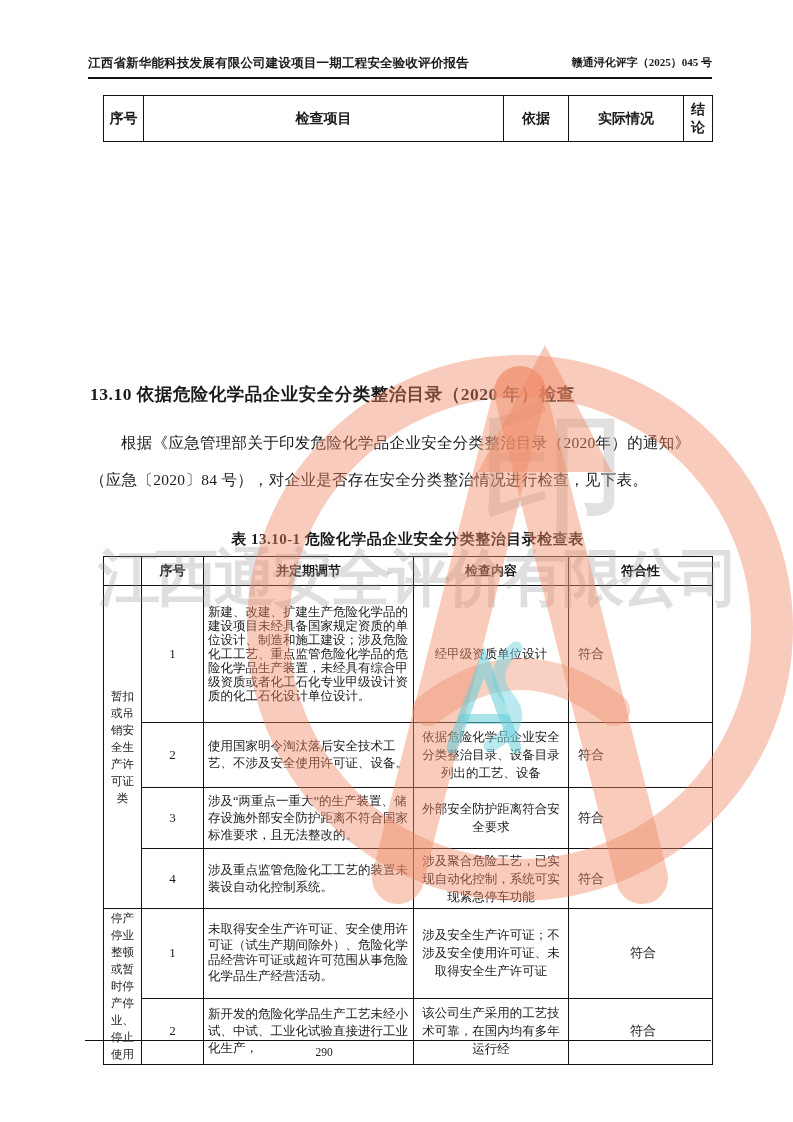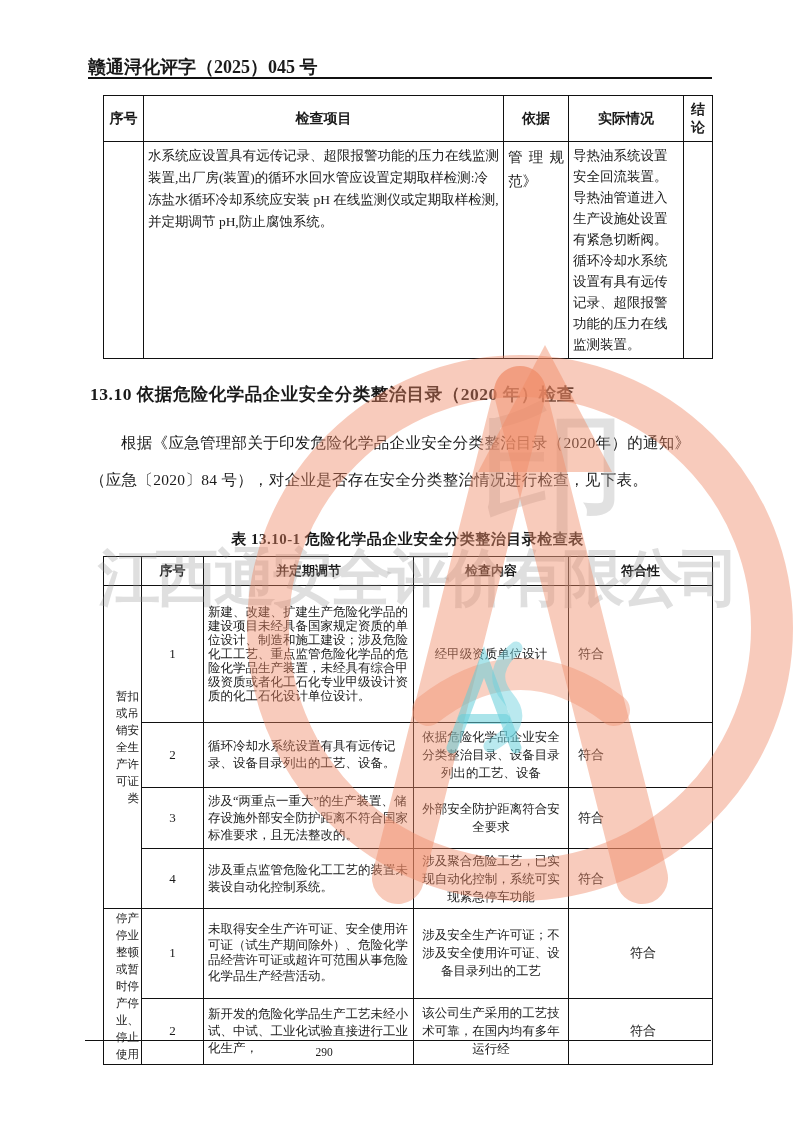--- a/index.html
+++ b/index.html
@@ -6,21 +6,21 @@
   html,body { width:793px; height:1122px; background:#ffffff; overflow:hidden; }
   body { font-family:"Liberation Serif","DejaVu Serif",serif; color:#1a1a1a; position:relative; }
 
   .page { position:absolute; left:0; top:0; width:793px; height:1122px; background:#fff; }
 
   
   .run-head { position:absolute; left:88px; top:55px; width:624px; height:24px;
               border-bottom:2px solid #111; display:flex; justify-content:space-between;
               align-items:flex-start; }
   .run-head .lt { font-size:12.5px; font-weight:bold; letter-spacing:0.2px; }
-  .run-head .rt { font-size:18px; font-weight:bold; white-space:nowrap; }
+  .run-head .rt { font-size:11px; font-weight:bold; white-space:nowrap; }
 
   
   table { border-collapse:collapse; table-layout:fixed; background:transparent; }
   td, th { border:1.5px solid #111; vertical-align:middle; overflow:hidden;
            font-weight:normal; }
 
   
   .t1 { position:absolute; left:103px; top:95px; width:609px; }
   .t1 th { font-size:14px; font-weight:bold; text-align:center; padding:2px; }
   .t1 .h-row { height:46px; }
@@ -37,21 +37,21 @@
              font-size:15.5px; line-height:37px; text-indent:2em; letter-spacing:0.3px; }
   .t2-cap { position:absolute; left:103px; top:530px; width:609px; text-align:center;
             font-size:15px; font-weight:bold; letter-spacing:0.5px; }
 
   
   .t2 { position:absolute; left:103px; top:556px; width:609px; }
   .t2 th { font-size:13px; font-weight:bold; text-align:center; padding:1px; }
   .t2 .h-row { height:29px; }
   .t2 td { padding:2px 4px; font-size:12.5px; }
   .t2 .cat { font-size:11.5px; line-height:17px; word-break:break-all; padding:1px 2px;
-             vertical-align:middle; text-align:right;font-family:Liberation Mono, monospace; }
+             vertical-align:middle; text-align:center;font-family:Liberation Mono, monospace; }
   .t2 .idx { text-align:center; font-size:13px; }
   .t2 .cnt { text-align:left; line-height:17px; vertical-align:middle; word-break:break-all; }
   .t2 .res { text-align:center; line-height:18px; vertical-align:middle; word-break:break-all; }
   .t2 .res.center { text-align:center; }
   .t2 .conf { text-align:left; padding-left:9px; font-size:13px; }
   .t2 tr.r1 { height:137px; } .t2 tr.r2 { height:65px; } .t2 tr.r3 { height:61px; }
   .t2 tr.r4 { height:60px; } .t2 tr.r5 { height:80px; } .t2 tr.r6 { height:40px; }
   .t2 tr.r1 .cnt { line-height:14px; }
   .t2 tr.r5 .cnt { line-height:15.5px; }
 
@@ -67,45 +67,39 @@
   .wm-seal-char { position:absolute; left:478px; top:398px; z-index:5;
                   font-size:150px; line-height:150px; color:rgba(165,165,165,0.33); }
   .wm-svg { position:absolute; left:0; top:0; width:793px; height:1122px; z-index:7; }
 </style>
 </head>
 <body>
 
 <div class="page">
 
   <div class="run-head">
+    <span class="lt">江西省新华能科技发展有限公司建设项目一期工程安全验收评价报告</span>
     <span class="rt">赣通浔化评字（2025）045 号</span>
   </div>
 
   <table class="t1">
     <colgroup>
         <col style="width:40px">
         <col style="width:360px">
         <col style="width:65px">
         <col style="width:115px">
         <col style="width:29px">
       </colgroup>
     <tbody>
         <tr class="h-row">
       <th>序号</th>
       <th>检查项目</th>
       <th>依据</th>
       <th>实际情况</th>
       <th>结 论</th>
-    </tr>
-    <tr class="b-row">
-      <td class="idx"></td>
-      <td class="item">水系统应设置具有远传记录、超限报警功能的压力在线监测装置,出厂房(装置)的循环水回水管应设置定期取样检测:冷冻盐水循环冷却系统应安装 pH 在线监测仪或定期取样检测,并定期调节 pH,防止腐蚀系统。</td>
-      <td class="basis">管理规范》</td>
-      <td class="actual">导热油系统设置安全回流装置。导热油管道进入生产设施处设置有紧急切断阀。循环冷却水系统设置有具有远传记录、超限报警功能的压力在线监测装置。</td>
-      <td></td>
     </tr>
   </tbody>
     </table>
 
   <div class="sec-head">13.10 依据危险化学品企业安全分类整治目录（2020 年）检查</div>
   <div class="sec-par">根据《应急管理部关于印发危险化学品企业安全分类整治目录（2020年）的通知》（应急〔2020〕84 号），对企业是否存在安全分类整治情况进行检查，见下表。</div>
 
   <div class="t2-cap">表 13.10-1 危险化学品企业安全分类整治目录检查表</div>
 
   <table class="t2">
@@ -126,41 +120,41 @@
     </tr>
     <tr class="r1">
       <td class="cat" rowspan="4">暂扣或吊销安全生产许可证类</td>
       <td class="idx">1</td>
       <td class="cnt">新建、改建、扩建生产危险化学品的建设项目未经具备国家规定资质的单位设计、制造和施工建设；涉及危险化工工艺、重点监管危险化学品的危险化学品生产装置，未经具有综合甲级资质或者化工石化专业甲级设计资质的化工石化设计单位设计。</td>
       <td class="res">经甲级资质单位设计</td>
       <td class="conf">符合</td>
     </tr>
     <tr class="r2">
       <td class="idx">2</td>
-      <td class="cnt">循环冷却水系统设置有具有远传记录、设备目录列出的工艺、设备。</td>
+      <td class="cnt">使用国家明令淘汰落后安全技术工艺、不涉及安全使用许可证、设备。</td>
       <td class="res">依据危险化学品企业安全分类整治目录、设备目录列出的工艺、设备</td>
       <td class="conf">符合</td>
     </tr>
     <tr class="r3">
       <td class="idx">3</td>
       <td class="cnt">涉及“两重点一重大”的生产装置、储存设施外部安全防护距离不符合国家标准要求，且无法整改的。</td>
       <td class="res">外部安全防护距离符合安全要求</td>
       <td class="conf">符合</td>
     </tr>
     <tr class="r4">
       <td class="idx">4</td>
       <td class="cnt">涉及重点监管危险化工工艺的装置未装设自动化控制系统。</td>
       <td class="res center">涉及聚合危险工艺，已实现自动化控制，系统可实现紧急停车功能</td>
       <td class="conf">符合</td>
     </tr>
     <tr class="r5">
       <td class="cat" rowspan="2">停产停业整顿或暂时停产停业、停止使用</td>
       <td class="idx">1</td>
       <td class="cnt">未取得安全生产许可证、安全使用许可证（试生产期间除外）、危险化学品经营许可证或超许可范围从事危险化学品生产经营活动。</td>
-      <td class="res">涉及安全生产许可证；不涉及安全使用许可证、设备目录列出的工艺</td>
+      <td class="res">涉及安全生产许可证；不涉及安全使用许可证、未取得安全生产许可证</td>
       <td class="conf" style="text-align:center">符合</td>
     </tr>
     <tr class="r6">
       <td class="idx">2</td>
       <td class="cnt">新开发的危险化学品生产工艺未经小试、中试、工业化试验直接进行工业化生产，</td>
       <td class="res">该公司生产采用的工艺技术可靠，在国内均有多年运行经</td>
       <td class="conf" style="text-align:center">符合</td>
     </tr>
   </tbody>
     </table>

